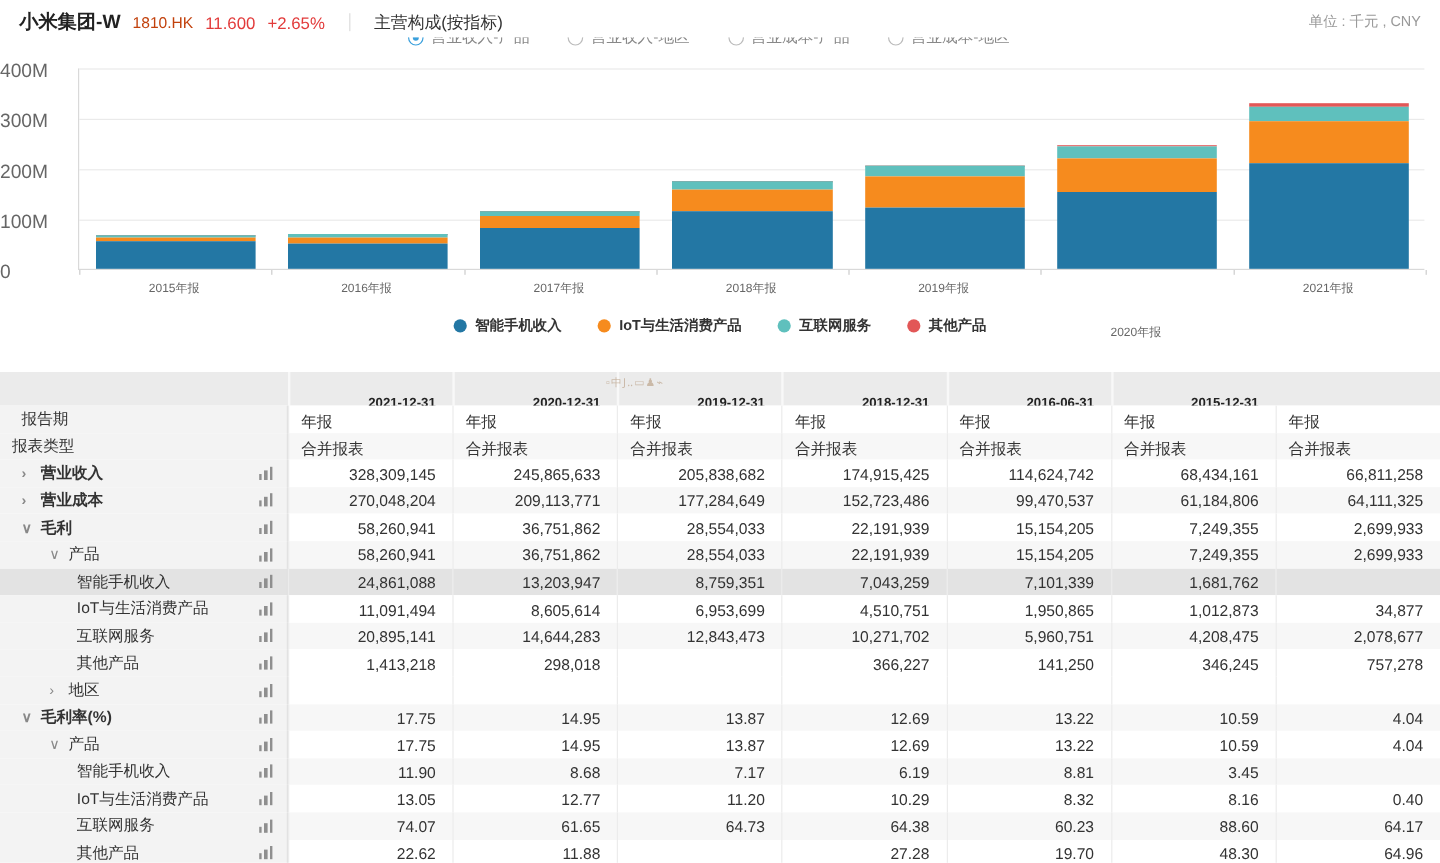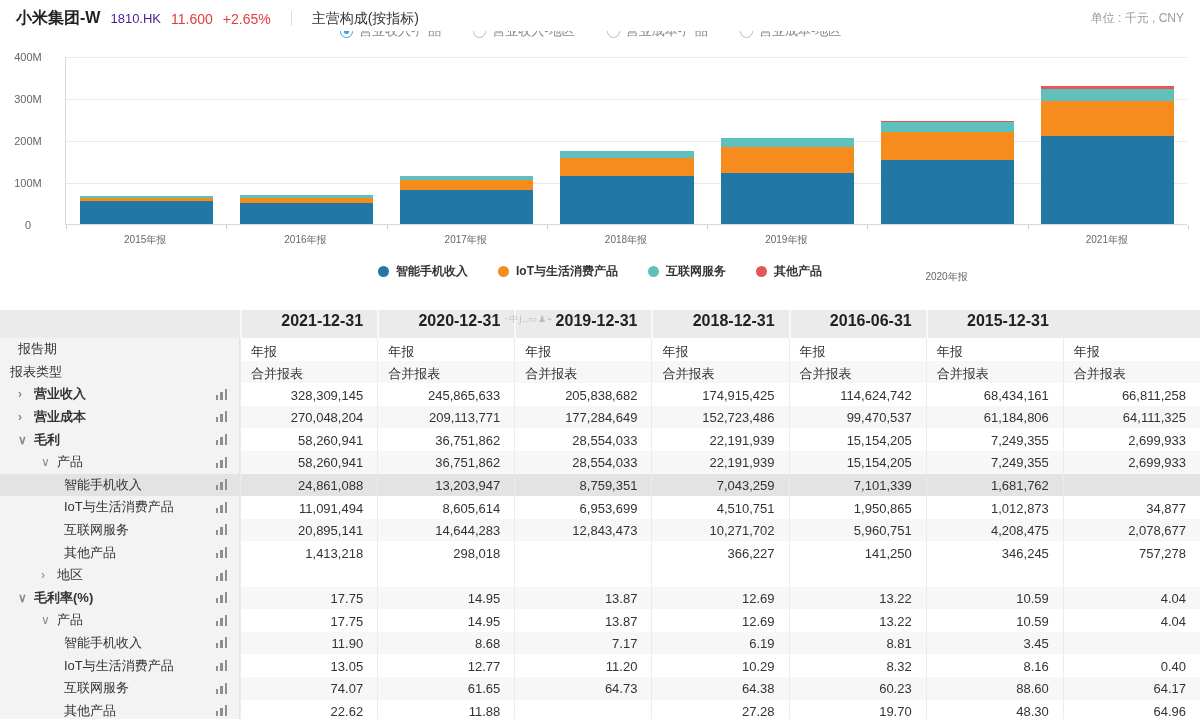--- a/index.html
+++ b/index.html
@@ -3,55 +3,55 @@
 <meta charset="utf-8">
 <style>
   * { margin:0; padding:0; box-sizing:border-box; }
   html,body { width:1200px; height:719px; overflow:hidden; background:#fff;
     font-family:"Liberation Sans", sans-serif; position:relative; }
 
   
   .topbar { position:absolute; top:0; left:0; width:1200px; height:31px; background:#fff;
     z-index:5; display:flex; align-items:center; padding:6px 16px 0 16px; gap:10px; }
   .t-title { font-size:16px; font-weight:bold; color:#222; }
-  .t-code  { font-size:13px; color:#4c1d95; }
+  .t-code  { font-size:13px; color:#c2410c; }
   .t-price, .t-change { font-size:14px; color:#e23b3b; }
   .t-divider { width:1px; height:15px; background:#ddd; margin:0 10px; }
   .t-sub { font-size:14px; color:#333; }
   .t-unit { margin-left:auto; font-size:12px; color:#999; }
 
   
   .radio-clip { position:absolute; top:31px; left:0; width:1200px; height:16px; overflow:hidden; z-index:2; }
   .radio-row { position:absolute; top:-15px; left:340px; height:30px; display:flex; gap:32px; align-items:center; }
   .radio-item { display:flex; align-items:center; gap:6px; font-size:13px; color:#888; cursor:pointer; white-space:nowrap; }
   .rdot { width:13px; height:13px; border-radius:50%; border:1px solid #bbb; background:#fff; position:relative; flex:none; }
   .rdot.sel { border-color:#3ba0dc; }
   .rdot.sel::after { content:""; position:absolute; left:3px; top:3px; width:5px; height:5px; border-radius:50%; background:#3ba0dc; }
 
   
   #ylabels { position:absolute; left:0; top:57px; width:56px; height:168px; }
-  .ylab { position:absolute; right:0; width:56px; text-align:center; font-size:11px; color:#666; }
+  .ylab { position:absolute; right:0; width:56px; text-align:left; font-size:16px; color:#666; }
   #plot { position:absolute; left:65px; top:57px; width:1122px; height:168px;
     border-left:1px solid #d9d9d9; border-bottom:1px solid #d9d9d9; }
   .gline { position:absolute; left:0; width:100%; height:1px; background:#eaeaea; }
   .bar { position:absolute; bottom:0; display:flex; flex-direction:column-reverse; }
   .tick { position:absolute; bottom:-5px; width:1px; height:4px; background:#ccc; }
   #xlabels { position:absolute; left:65px; top:233px; width:1122px; height:16px; }
   .xlab { position:absolute; top:0; text-align:center; font-size:10px; color:#666; }
   #legend { position:absolute; top:263px; left:0; width:1200px; display:flex; justify-content:center; gap:30px; }
   .leg-item { display:flex; align-items:center; gap:7px; font-size:12px; font-weight:bold; color:#333; cursor:pointer; }
   .leg-dot { width:11px; height:11px; border-radius:50%; flex:none; }
 
   .watermark { position:absolute; top:312px; left:505px; font-size:9px; letter-spacing:1px;
     color:#a86; opacity:.5; z-index:4; }
 
   
   .ftable { position:absolute; top:310px; left:0; width:1200px; }
   .thead { display:grid; grid-template-columns:240px repeat(7,1fr); height:28px; background:#ebebeb; }
-  .th { font-size:16px; font-weight:bold; color:#222; text-align:right; padding:2px 14px 0 0; border-left:2px solid #f8f8f8; }
+  .th { font-size:11px; font-weight:bold; color:#222; text-align:right; padding:20px 14px 0 0; border-left:2px solid #f8f8f8;text-decoration:underline; }
   .th:first-child { border-left:none; }
   .trow { display:grid; grid-template-columns:240px repeat(7,1fr); height:22.6px; }
   .tlabel { background:#f3f3f3; border-right:1px solid #e2e2e2; display:flex; align-items:center;
     font-size:13px; color:#333; position:relative; cursor:pointer; }
   .trow.bold .tlabel { font-weight:bold; }
   .arrow { color:#888; font-size:12px; margin-right:5px; width:11px; flex:none; line-height:1; }
   .bars-icon { position:absolute; right:12px; bottom:6px; display:flex; align-items:flex-end; gap:2px; }
   .bars-icon i { display:block; width:2.5px; background:#8f8f8f; }
   .bars-icon i:nth-child(1){ height:5px; } .bars-icon i:nth-child(2){ height:8px; } .bars-icon i:nth-child(3){ height:11px; }
   .tcell { background:#fff; font-size:13px; color:#333; text-align:right; padding:4.5px 14px 0 0; border-left:1px solid #ececec; }

